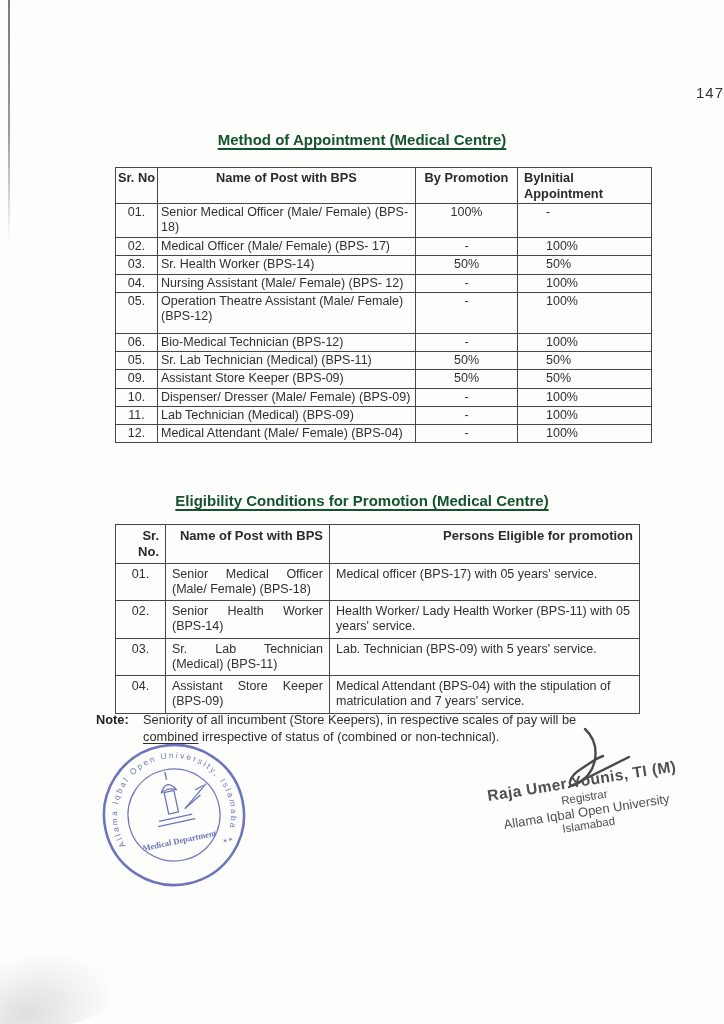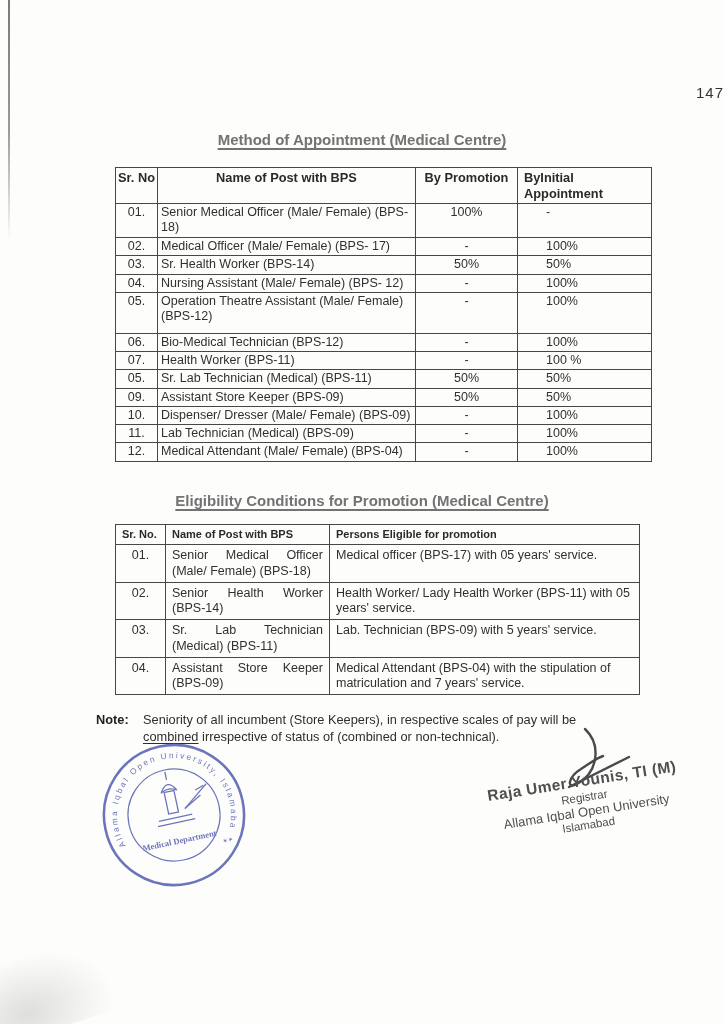--- a/index.html
+++ b/index.html
@@ -24,21 +24,21 @@
     transform:rotate(-18deg);
   }
 
   .page-number{
     position:absolute;top:84px;left:0;width:724px;
     text-align:right;font-size:15px;color:#333;letter-spacing:1px;
   }
 
   .doc-heading{
     position:absolute;left:0;width:724px;text-align:center;
-    font-weight:bold;font-size:15px;color:#737373;
+    font-weight:bold;font-size:15px;color:#14532d;
   }
   .doc-heading span{
     text-decoration:underline;
     text-underline-offset:3px;
     text-decoration-thickness:1.5px;
   }
   #heading1{top:131px;}
   #heading2{top:492px;}
 
   table{border-collapse:collapse;table-layout:fixed;background:transparent;padding-left:11px;}
@@ -55,21 +55,21 @@
   #table1 th.h-name, #table1 th.h-promo{text-align:center;}
   #table1 .c-promo{text-align:center;}
   #table1 .c-appt{padding-left:28px;}
   #table1 th.h-appt{text-align:left;padding:2px 6px;}
   #table1 .just-row{display:flex;justify-content:flex-start;}
   #table1 tbody tr:nth-child(5) td{height:38px;}
   #table1 tbody tr:nth-child(1) td{height:31px;}
 
   
   #table2{position:absolute;left:115px;top:524px;width:524px;}
-  #table2 th{padding:3px 6px;text-align:left;font-size:11px;}
+  #table2 th{padding:3px 6px;text-align:right;font-size:13px;}
   #table2 td{padding:3px 6px;}
   #table2 .c2-sr{text-align:center;}
   #table2 .c2-name{text-align:justify;}
   #table2 tbody td{height:30px;}
 
   
   .note{
     position:absolute;left:96px;top:712px;width:520px;
     display:flex;font-size:12.8px;line-height:1.32;color:#2e2e2e;
   }
@@ -160,26 +160,20 @@
           <td class="c-promo">-</td>
           <td class="c-appt">100%</td>
         </tr>
         <tr>
           <td class="c-sr">06.</td>
           <td class="c-name">Bio-Medical Technician (BPS-12)</td>
           <td class="c-promo">-</td>
           <td class="c-appt">100%</td>
         </tr>
         <tr>
-          <td class="c-sr">07.</td>
-          <td class="c-name">Health Worker (BPS-11)</td>
-          <td class="c-promo">-</td>
-          <td class="c-appt">100 %</td>
-        </tr>
-        <tr>
           <td class="c-sr">05.</td>
           <td class="c-name">Sr. Lab Technician (Medical) (BPS-11)</td>
           <td class="c-promo">50%</td>
           <td class="c-appt">50%</td>
         </tr>
         <tr>
           <td class="c-sr">09.</td>
           <td class="c-name">Assistant Store Keeper (BPS-09)</td>
           <td class="c-promo">50%</td>
           <td class="c-appt">50%</td>

